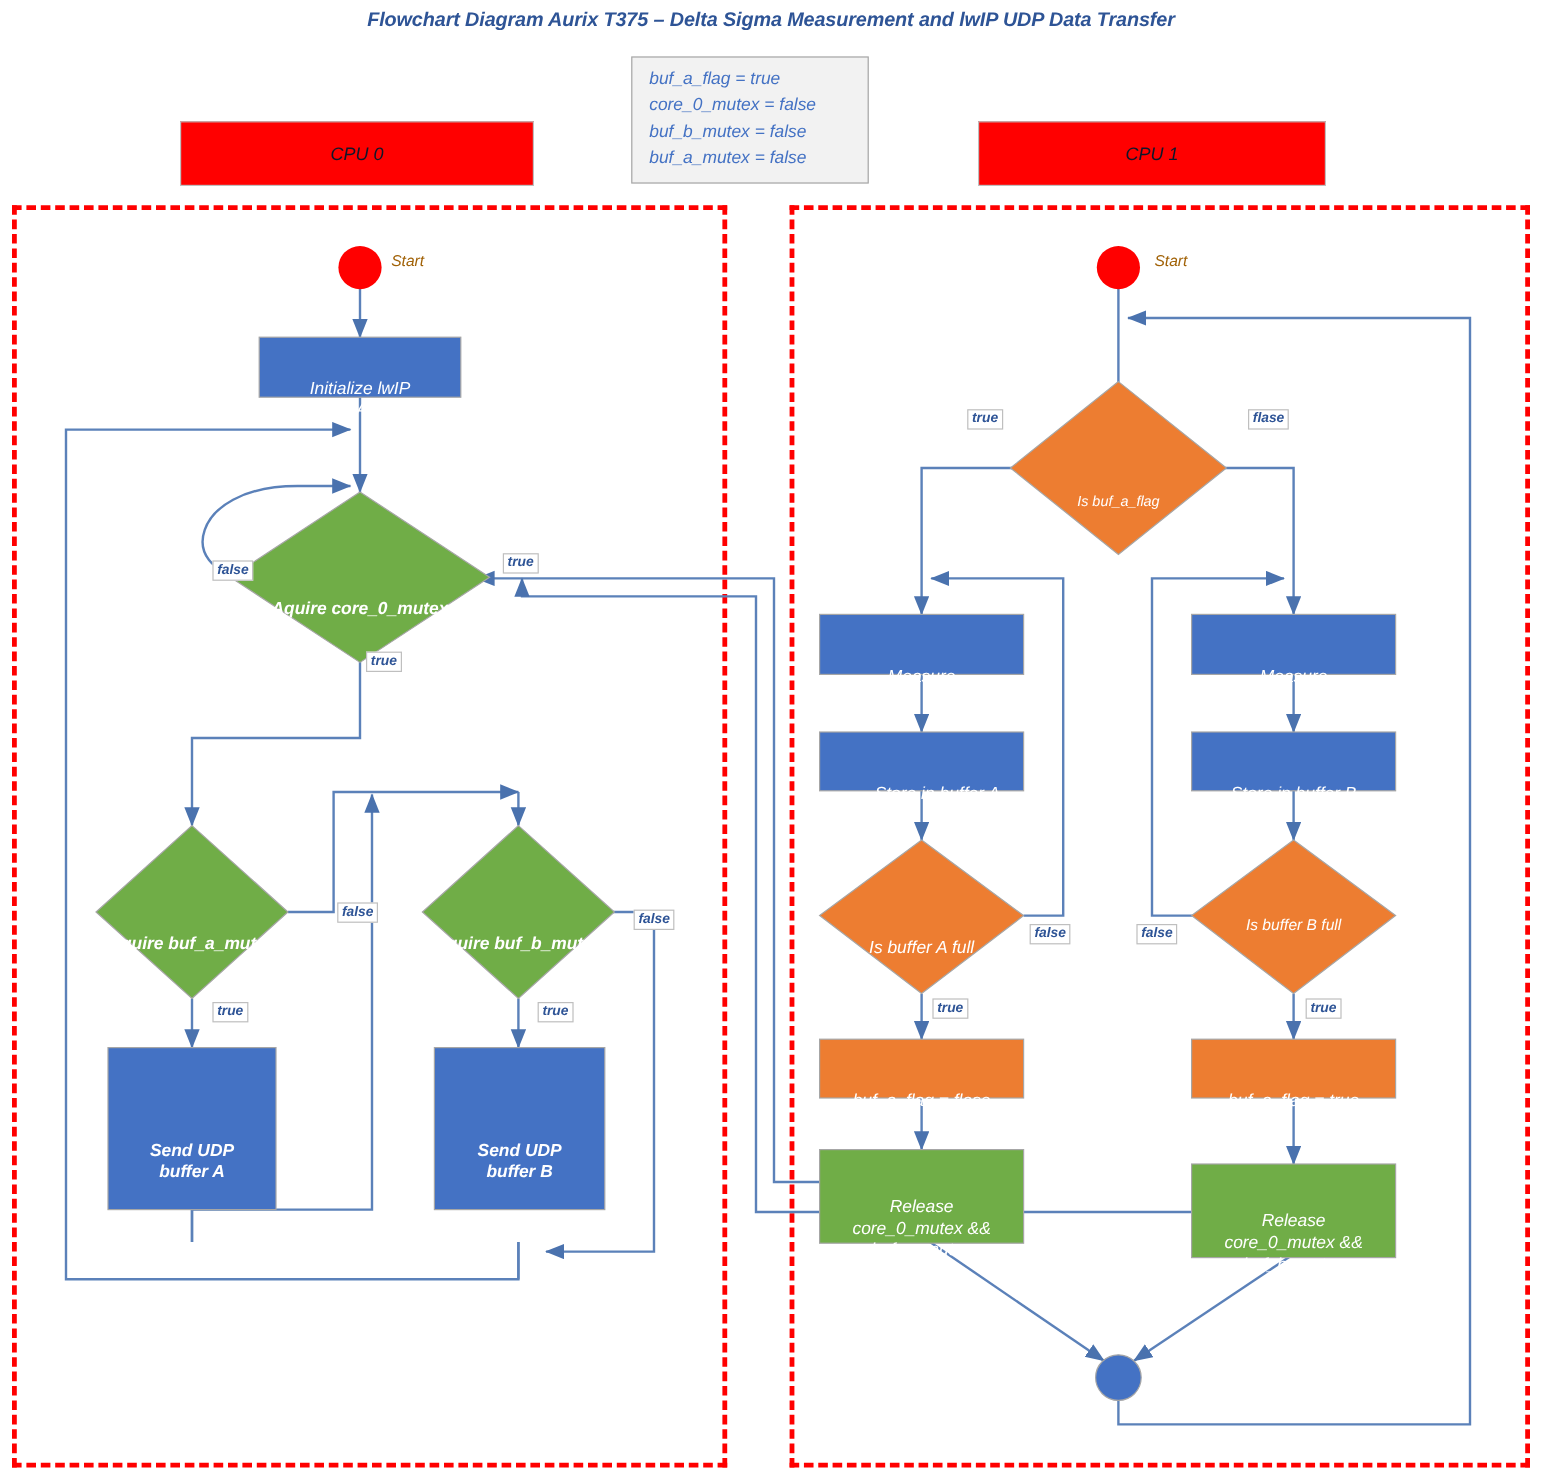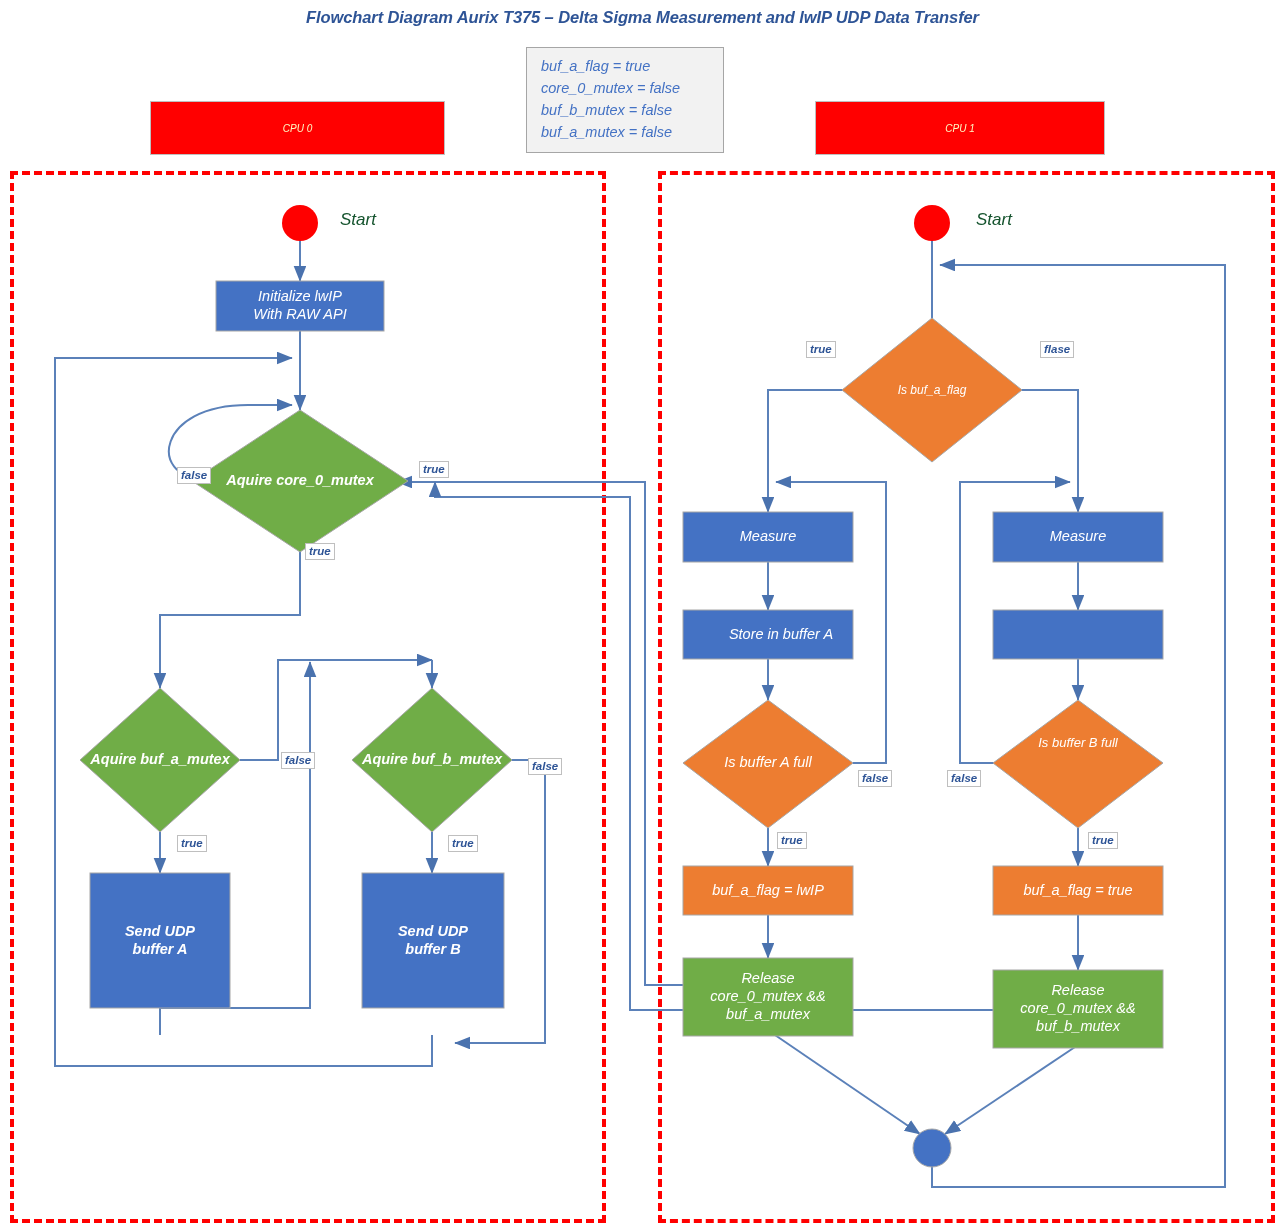--- a/index.html
+++ b/index.html
@@ -11,33 +11,34 @@
     font-size:16.5px;font-weight:bold;color:#2E5496;letter-spacing:-0.1px;
   }
   .legend{
     position:absolute;left:526px;top:47px;width:198px;height:106px;
     background:#F2F2F2;border:1px solid #A6A6A6;box-sizing:border-box;
     padding:7px 0 0 14px;
   }
   .legend div{font-size:14.5px;color:#4472C4;line-height:22px;white-space:nowrap;}
   .cpuhdr{
     position:absolute;background:#FF0000;border:1px solid #BFBFBF;box-sizing:border-box;
-    color:#fef9c3;font-size:10px;display:flex;align-items:center;justify-content:center;
+    color:#0f172a;font-size:15px;display:flex;align-items:center;justify-content:center;
   }
   #cpu0hdr{left:150px;top:101px;width:295px;height:54px;}
   #cpu1hdr{left:815px;top:101px;width:290px;height:54px;}
   .panel{position:absolute;border:4px dashed #FF0000;box-sizing:border-box;background:transparent;}
   #panel0{left:10px;top:171px;width:596px;height:1052px;}
   #panel1{left:658px;top:171px;width:617px;height:1052px;}
   .nodelabel{
     position:absolute;display:flex;align-items:center;justify-content:center;
     text-align:center;box-sizing:border-box;color:#FFFFFF;line-height:1.22;
     pointer-events:none;
-  }
-  .startlbl{position:absolute;color:#14532d;font-size:17px;font-weight:normal;margin-left:14px;}
+    margin-top:28px;
+  }
+  .startlbl{position:absolute;color:#a16207;font-size:13px;font-weight:normal;}
   .edgelbl{
     position:absolute;background:#FFFFFF;border:1px solid #BFBFBF;box-sizing:border-box;
     color:#2E5496;font-size:11.5px;font-weight:bold;padding:0px 3px 1px 3px;
     line-height:14px;white-space:nowrap;
   }
 </style>
 </head>
 <body>
 
 <div id="stage">
@@ -173,23 +174,24 @@
   <div class="edgelbl" style="left:281px;top:752px;">false</div>
   <div class="edgelbl" style="left:177px;top:835px;">true</div>
   <div class="edgelbl" style="left:528px;top:758px;">false</div>
   <div class="edgelbl" style="left:448px;top:835px;">true</div>
 
   <div class="startlbl" style="left:962px;top:210px;">Start</div>
   <div class="nodelabel" style="left:842px;top:375px;width:180px;height:30px;font-size:12px;">Is buf_a_flag</div>
   <div class="nodelabel" style="left:683px;top:512px;width:170px;height:50px;font-size:14.5px;">Measure</div>
   <div class="nodelabel" style="left:993px;top:512px;width:170px;height:50px;font-size:14.5px;">Measure</div>
   <div class="nodelabel" style="left:683px;top:610px;width:196px;height:49px;font-size:14.5px;">Store in buffer A</div>
+  <div class="nodelabel" style="left:993px;top:610px;width:170px;height:49px;font-size:14.5px;">Store in buffer B</div>
   <div class="nodelabel" style="left:683px;top:748px;width:170px;height:30px;font-size:14.5px;">Is buffer A full</div>
   <div class="nodelabel" style="left:993px;top:728px;width:170px;height:30px;font-size:13px;">Is buffer B full</div>
-  <div class="nodelabel" style="left:683px;top:866px;width:170px;height:49px;font-size:14.5px;">buf_a_flag = lwIP</div>
+  <div class="nodelabel" style="left:683px;top:866px;width:170px;height:49px;font-size:14.5px;">buf_a_flag = flase</div>
   <div class="nodelabel" style="left:993px;top:866px;width:170px;height:49px;font-size:14.5px;">buf_a_flag = true</div>
   <div class="nodelabel" style="left:683px;top:958px;width:170px;height:78px;font-size:14.5px;white-space:pre-line;">Release
 core_0_mutex &amp;&amp;
 buf_a_mutex</div>
   <div class="nodelabel" style="left:993px;top:970px;width:170px;height:78px;font-size:14.5px;white-space:pre-line;">Release
 core_0_mutex &amp;&amp;
 buf_b_mutex</div>
 
   <div class="edgelbl" style="left:806px;top:341px;">true</div>
   <div class="edgelbl" style="left:1040px;top:341px;">flase</div>

